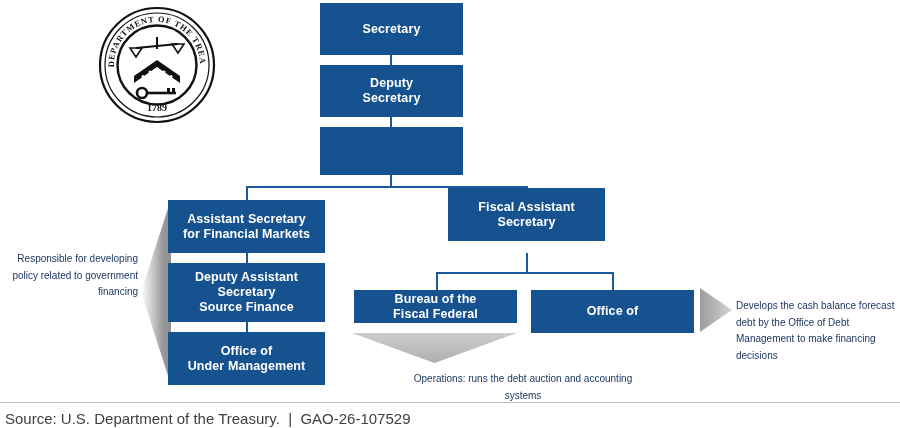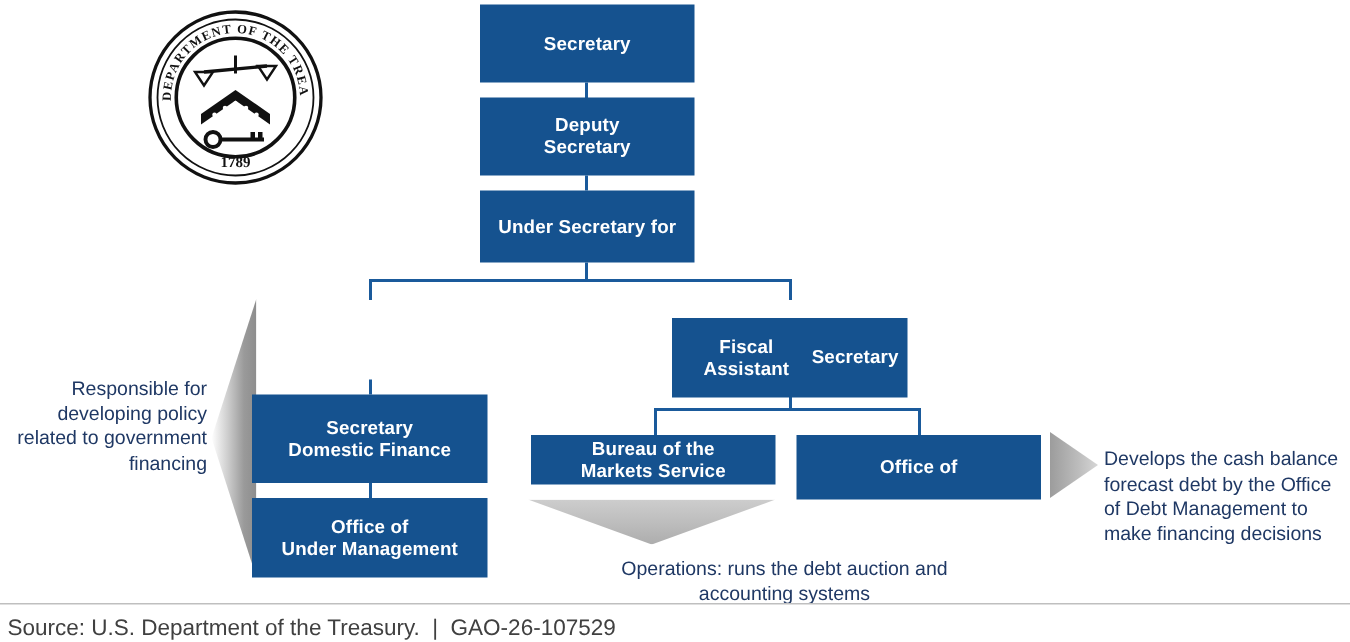--- a/index.html
+++ b/index.html
@@ -80,21 +80,21 @@
     width: 165px;
     height: 30px;
     background: linear-gradient(to bottom, #cdcdcd 0%, #bcbcbc 55%, #adadad 100%);
     clip-path: polygon(0% 0%, 100% 0%, 50% 100%);
   }
 
   
   .caption {
     position: absolute;
     color: #1F3864;
-    font-size: 13px;
+    font-size: 10px;
     line-height: 16.5px;
   }
   #caption-left {
     left: 8px;
     top: 251px;
     width: 130px;
     text-align: right;
   }
   #caption-right {
     left: 736px;
@@ -185,42 +185,46 @@
   <div class="node" style="left:320px; top:3px; width:143px; height:52px;">
     <span>Secretary</span>
   </div>
 
   <div class="node" style="left:320px; top:65px; width:143px; height:52px; flex-direction:column;">
     <span>Deputy</span>
     <span>Secretary</span>
   </div>
 
   <div class="node" style="left:320px; top:127px; width:143px; height:48px; flex-direction:column;">
-    <span>Under Secretary for</span>
-  </div>
-
-
-  <div class="node" style="left:448px; top:212px; width:157px; height:53px; flex-direction:row;">
+  </div>
+
+  <div class="node" style="left:168px; top:200px; width:157px; height:53px; flex-direction:column;">
+    <span>Assistant Secretary</span>
+    <span>for Financial Markets</span>
+  </div>
+
+  <div class="node" style="left:448px; top:188px; width:157px; height:53px; flex-direction:column;">
     <span>Fiscal Assistant</span>
     <span>Secretary</span>
   </div>
 
   <div class="node" style="left:168px; top:263px; width:157px; height:59px; flex-direction:column;">
-    <span>Secretary</span>
-    <span>Domestic Finance</span>
+    <span>Deputy Assistant</span>
+    <span>Secretary</span>
+    <span>Source Finance</span>
   </div>
 
   <div class="node" style="left:168px; top:332px; width:157px; height:53px; flex-direction:column;">
     <span>Office of</span>
     <span>Under Management</span>
   </div>
 
   <div class="node" style="left:354px; top:290px; width:163px; height:33px; flex-direction:column;">
     <span>Bureau of the</span>
-    <span>Markets Service</span>
+    <span>Fiscal Federal</span>
   </div>
 
   <div class="node" style="left:531px; top:290px; width:163px; height:43px; flex-direction:column;">
     <span>Office of</span>
   </div>
 
   <div class="caption" id="caption-left">Responsible for developing policy related to government financing</div>
   <div class="caption" id="caption-right">Develops the cash balance forecast debt by the Office of Debt Management to make financing decisions</div>
   <div class="caption" id="caption-bottom">Operations: runs the debt auction and accounting systems</div>
 

